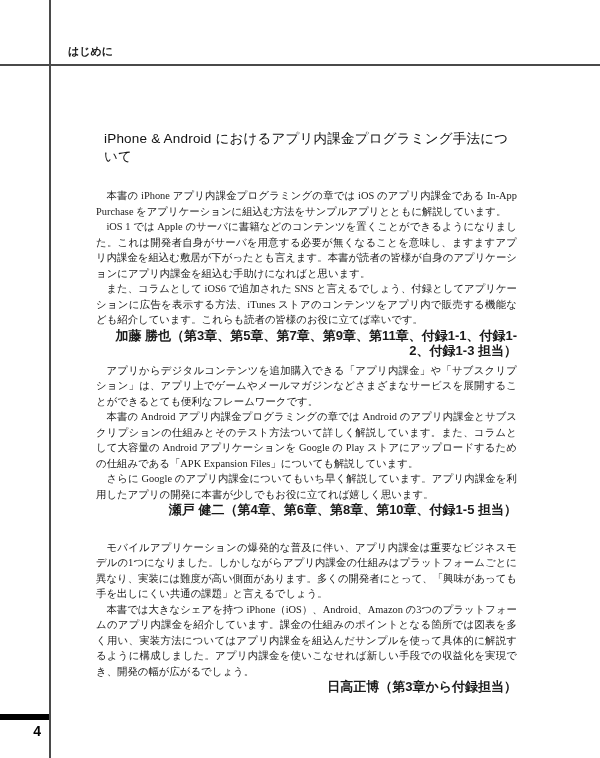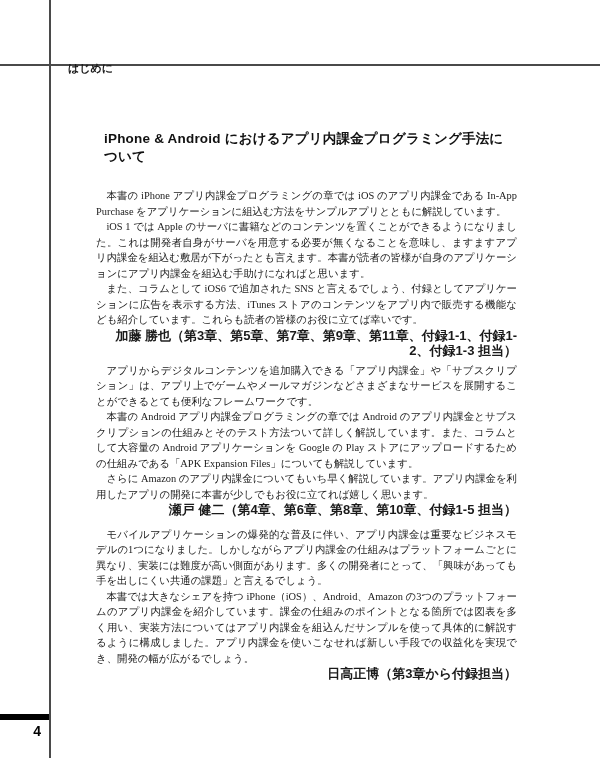--- a/index.html
+++ b/index.html
@@ -20,43 +20,43 @@
     background: #4a4a4a;
   }
   .h-rule {
     position: absolute;
     left: 0; top: 64px;
     width: 600px; height: 2px;
     background: #4a4a4a;
   }
   .running-head {
     position: absolute;
-    left: 68px; top: 61px;
+    left: 68px; top: 44px;
     font-family: "Liberation Sans", sans-serif;
     font-weight: bold;
     font-size: 11px;
     color: #1a1a1a;
   }
   
   .content {
     position: absolute;
     left: 96px; top: 130px;
     width: 421px;
   }
   .doc-title {
     font-family: "Liberation Sans", sans-serif;
-    font-weight: bold;
+    font-weight: normal;
     font-size: 13.5px;
     letter-spacing: 0.2px;
     margin: 0 0 22px 8px;
     color: #111111;
   }
   .sec { margin: 0; }
   .sec-0 { margin-bottom: 4px; }
-  .sec-1 { margin-bottom: 9px; }
+  .sec-1 { margin-bottom: 22px; }
   .para {
     margin: 0;
     font-size: 10.4px;
     line-height: 15.5px;
     text-align: justify;
     text-justify: inter-ideograph;
     text-indent: 1em;
   }
   .author {
     margin: 0;
@@ -101,21 +101,21 @@
     <section class="sec sec-0">
       <p class="para">本書の iPhone アプリ内課金プログラミングの章では iOS のアプリ内課金である In-App Purchase をアプリケーションに組込む方法をサンプルアプリとともに解説しています。</p>
       <p class="para">iOS 1 では Apple のサーバに書籍などのコンテンツを置くことができるようになりました。これは開発者自身がサーバを用意する必要が無くなることを意味し、ますますアプリ内課金を組込む敷居が下がったとも言えます。本書が読者の皆様が自身のアプリケーションにアプリ内課金を組込む手助けになればと思います。</p>
       <p class="para">また、コラムとして iOS6 で追加された SNS と言えるでしょう、付録としてアプリケーションに広告を表示する方法、iTunes ストアのコンテンツをアプリ内で販売する機能なども紹介しています。これらも読者の皆様のお役に立てば幸いです。</p>
       <p class="author">加藤 勝也（第3章、第5章、第7章、第9章、第11章、付録1-1、付録1-2、付録1-3 担当）</p>
     </section>
 
     <section class="sec sec-1">
       <p class="para">アプリからデジタルコンテンツを追加購入できる「アプリ内課金」や「サブスクリプション」は、アプリ上でゲームやメールマガジンなどさまざまなサービスを展開することができるとても便利なフレームワークです。</p>
       <p class="para">本書の Android アプリ内課金プログラミングの章では Android のアプリ内課金とサブスクリプションの仕組みとそのテスト方法ついて詳しく解説しています。また、コラムとして大容量の Android アプリケーションを Google の Play ストアにアップロードするための仕組みである「APK Expansion Files」についても解説しています。</p>
-      <p class="para">さらに Amazon のアプリ内課金についてもいち早く解説しています。アプリ内課金を利用したアプリの開発に本書が少しでもお役に立てれば嬉しく思います。</p>
+      <p class="para">さらに Google のアプリ内課金についてもいち早く解説しています。アプリ内課金を利用したアプリの開発に本書が少しでもお役に立てれば嬉しく思います。</p>
       <p class="author">瀬戸 健二（第4章、第6章、第8章、第10章、付録1-5 担当）</p>
     </section>
 
     <section class="sec sec-2">
       <p class="para">モバイルアプリケーションの爆発的な普及に伴い、アプリ内課金は重要なビジネスモデルの1つになりました。しかしながらアプリ内課金の仕組みはプラットフォームごとに異なり、実装には難度が高い側面があります。多くの開発者にとって、「興味があっても手を出しにくい共通の課題」と言えるでしょう。</p>
       <p class="para">本書では大きなシェアを持つ iPhone（iOS）、Android、Amazon の3つのプラットフォームのアプリ内課金を紹介しています。課金の仕組みのポイントとなる箇所では図表を多く用い、実装方法についてはアプリ内課金を組込んだサンプルを使って具体的に解説するように構成しました。アプリ内課金を使いこなせれば新しい手段での収益化を実現でき、開発の幅が広がるでしょう。</p>
       <p class="author">日高正博（第3章から付録担当）</p>
     </section>
 
   </div>

